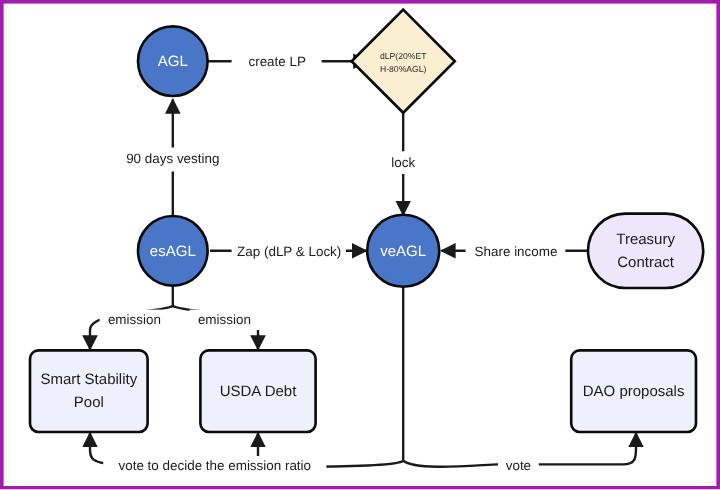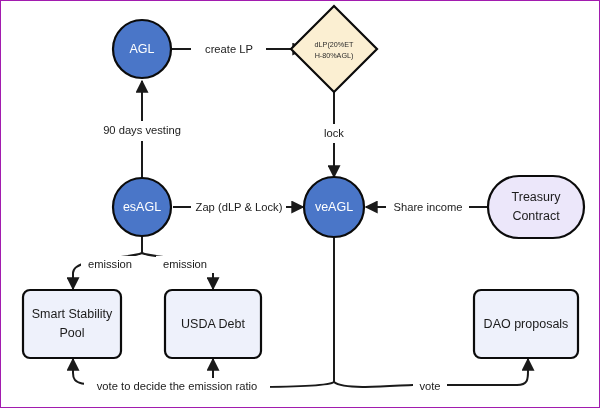--- a/index.html
+++ b/index.html
@@ -11,21 +11,21 @@
     width: 600px;
     height: 408px;
     font-family: "Liberation Sans", sans-serif;
     overflow: hidden;
   }
   #diagram-root {
     position: relative;
     width: 600px;
     height: 408px;
     background: #ffffff;
-    border: 1px solid #a21caf;
+    border: 3px solid #a21caf;
     box-sizing: border-box;
   }
   svg#flow {
     position: absolute;
     left: 0;
     top: 0;
     width: 600px;
     height: 408px;
     display: block;
   }

